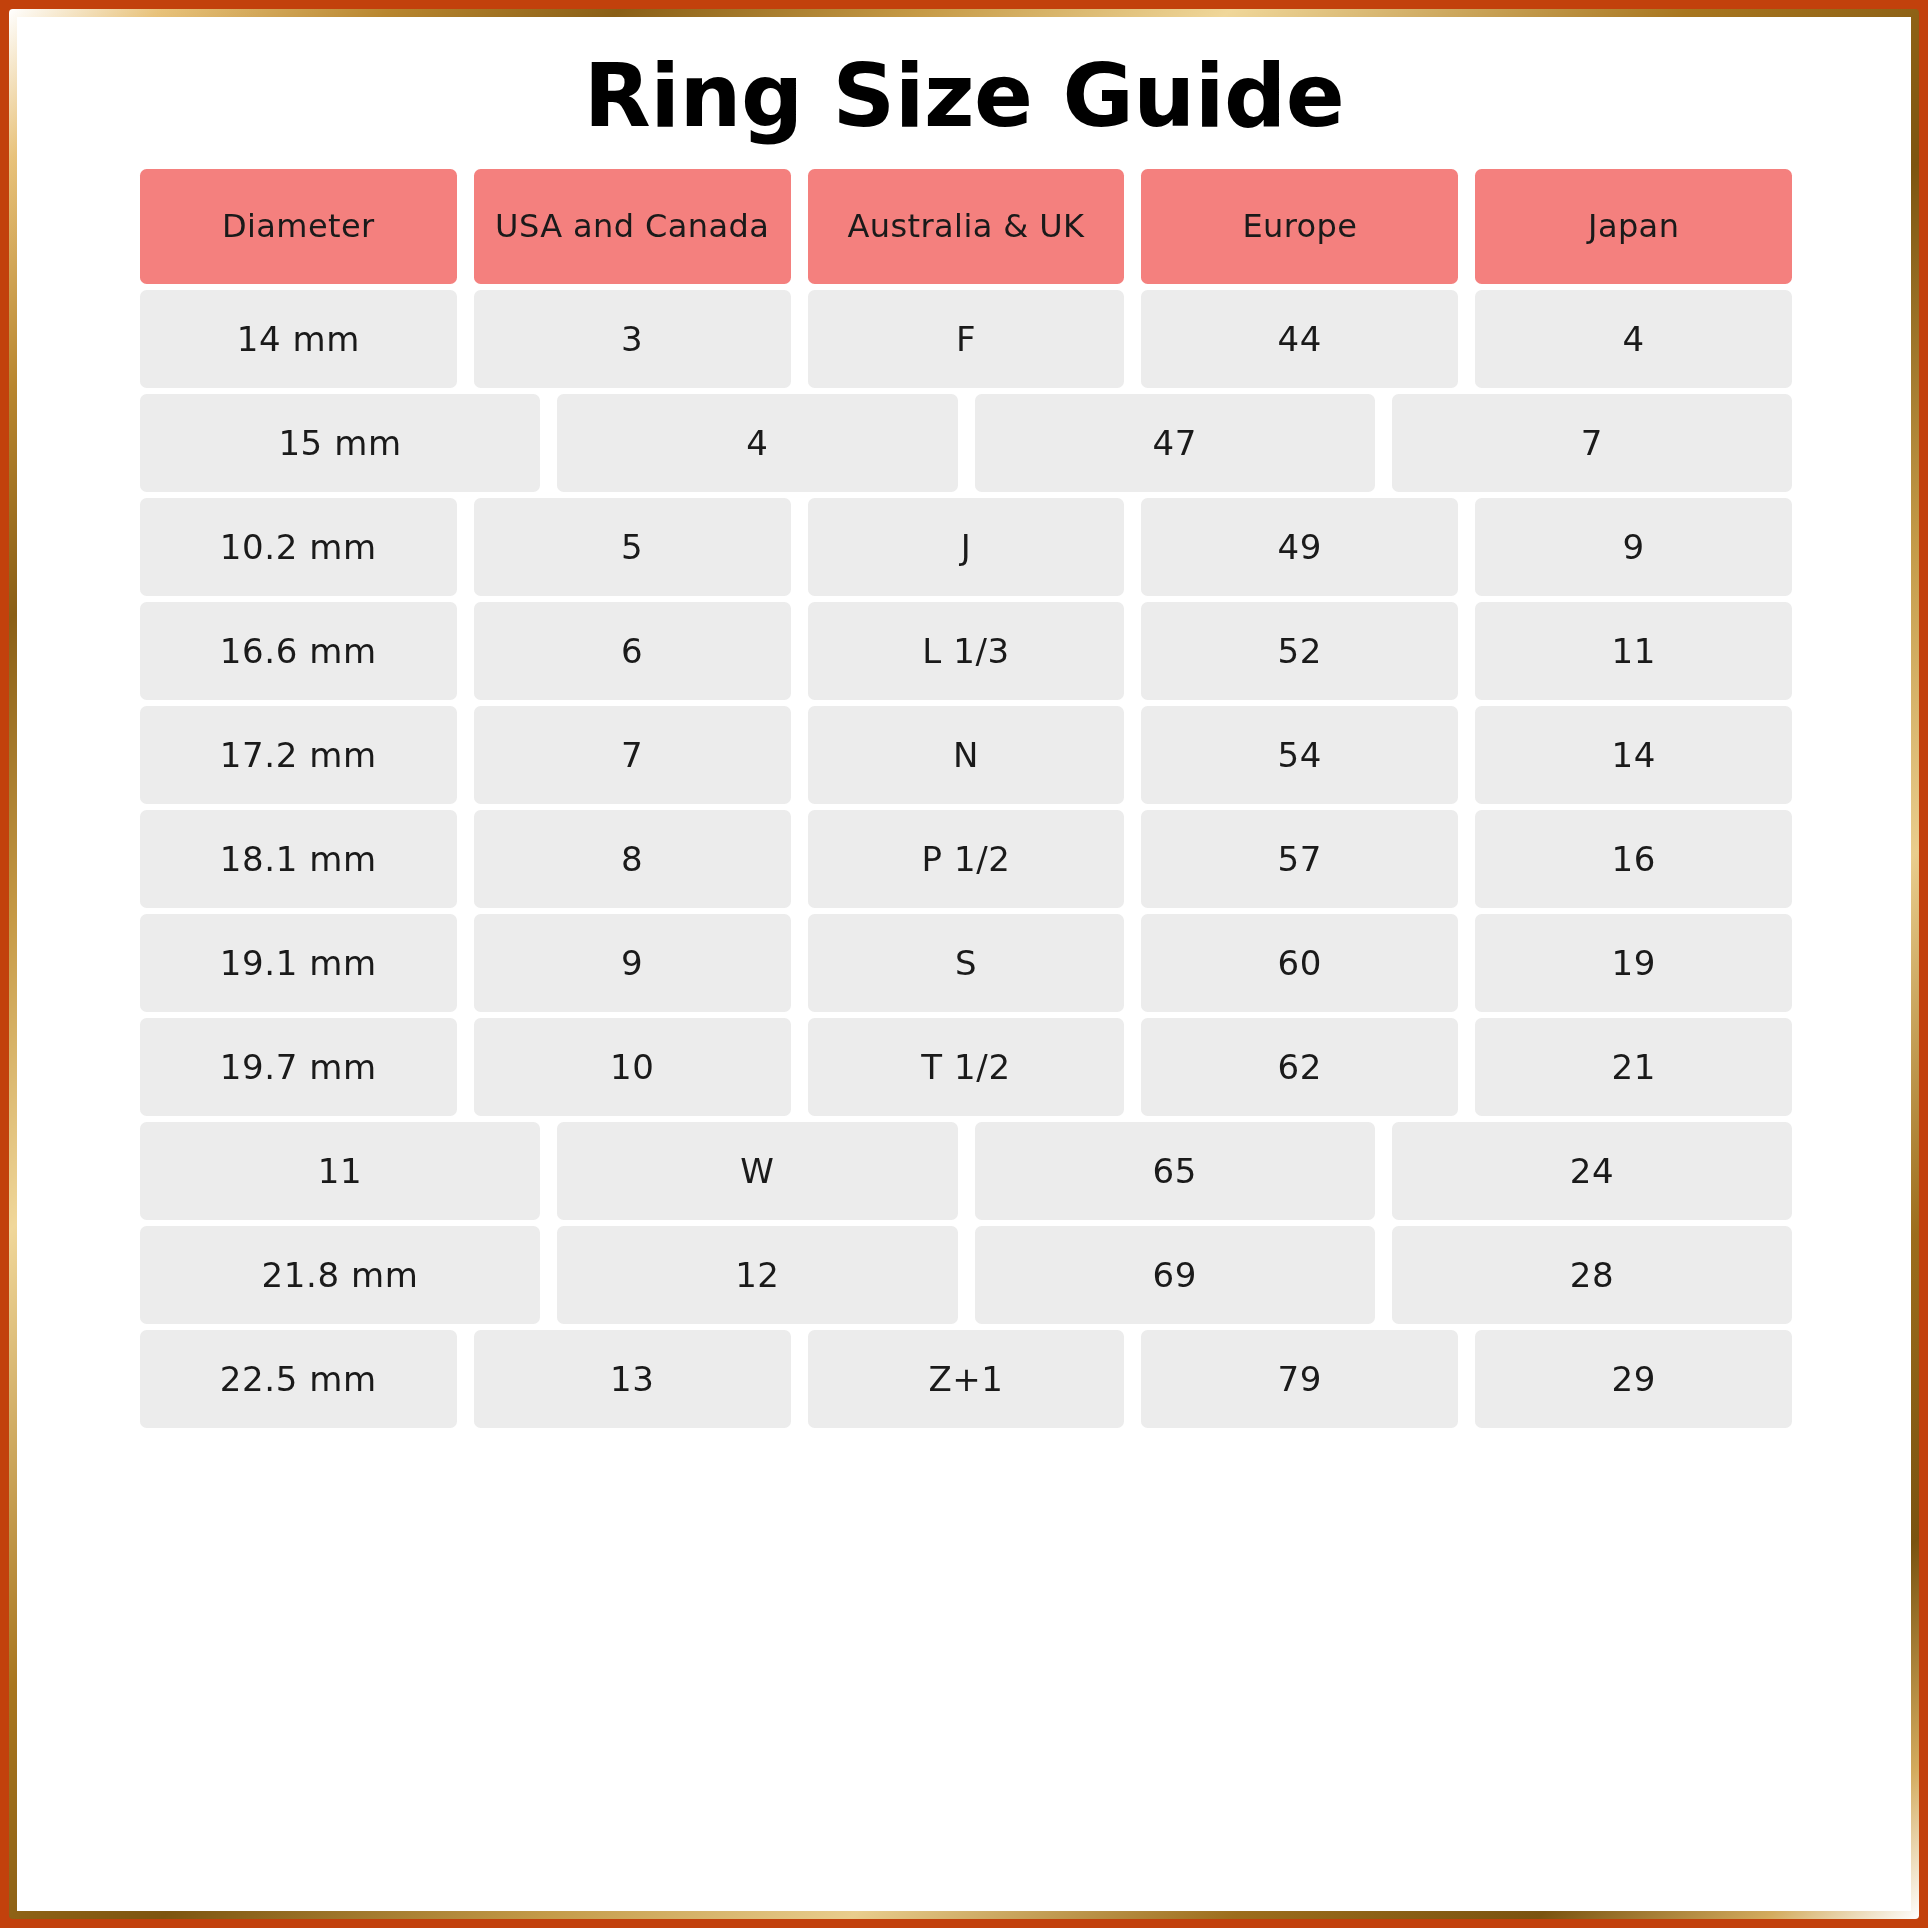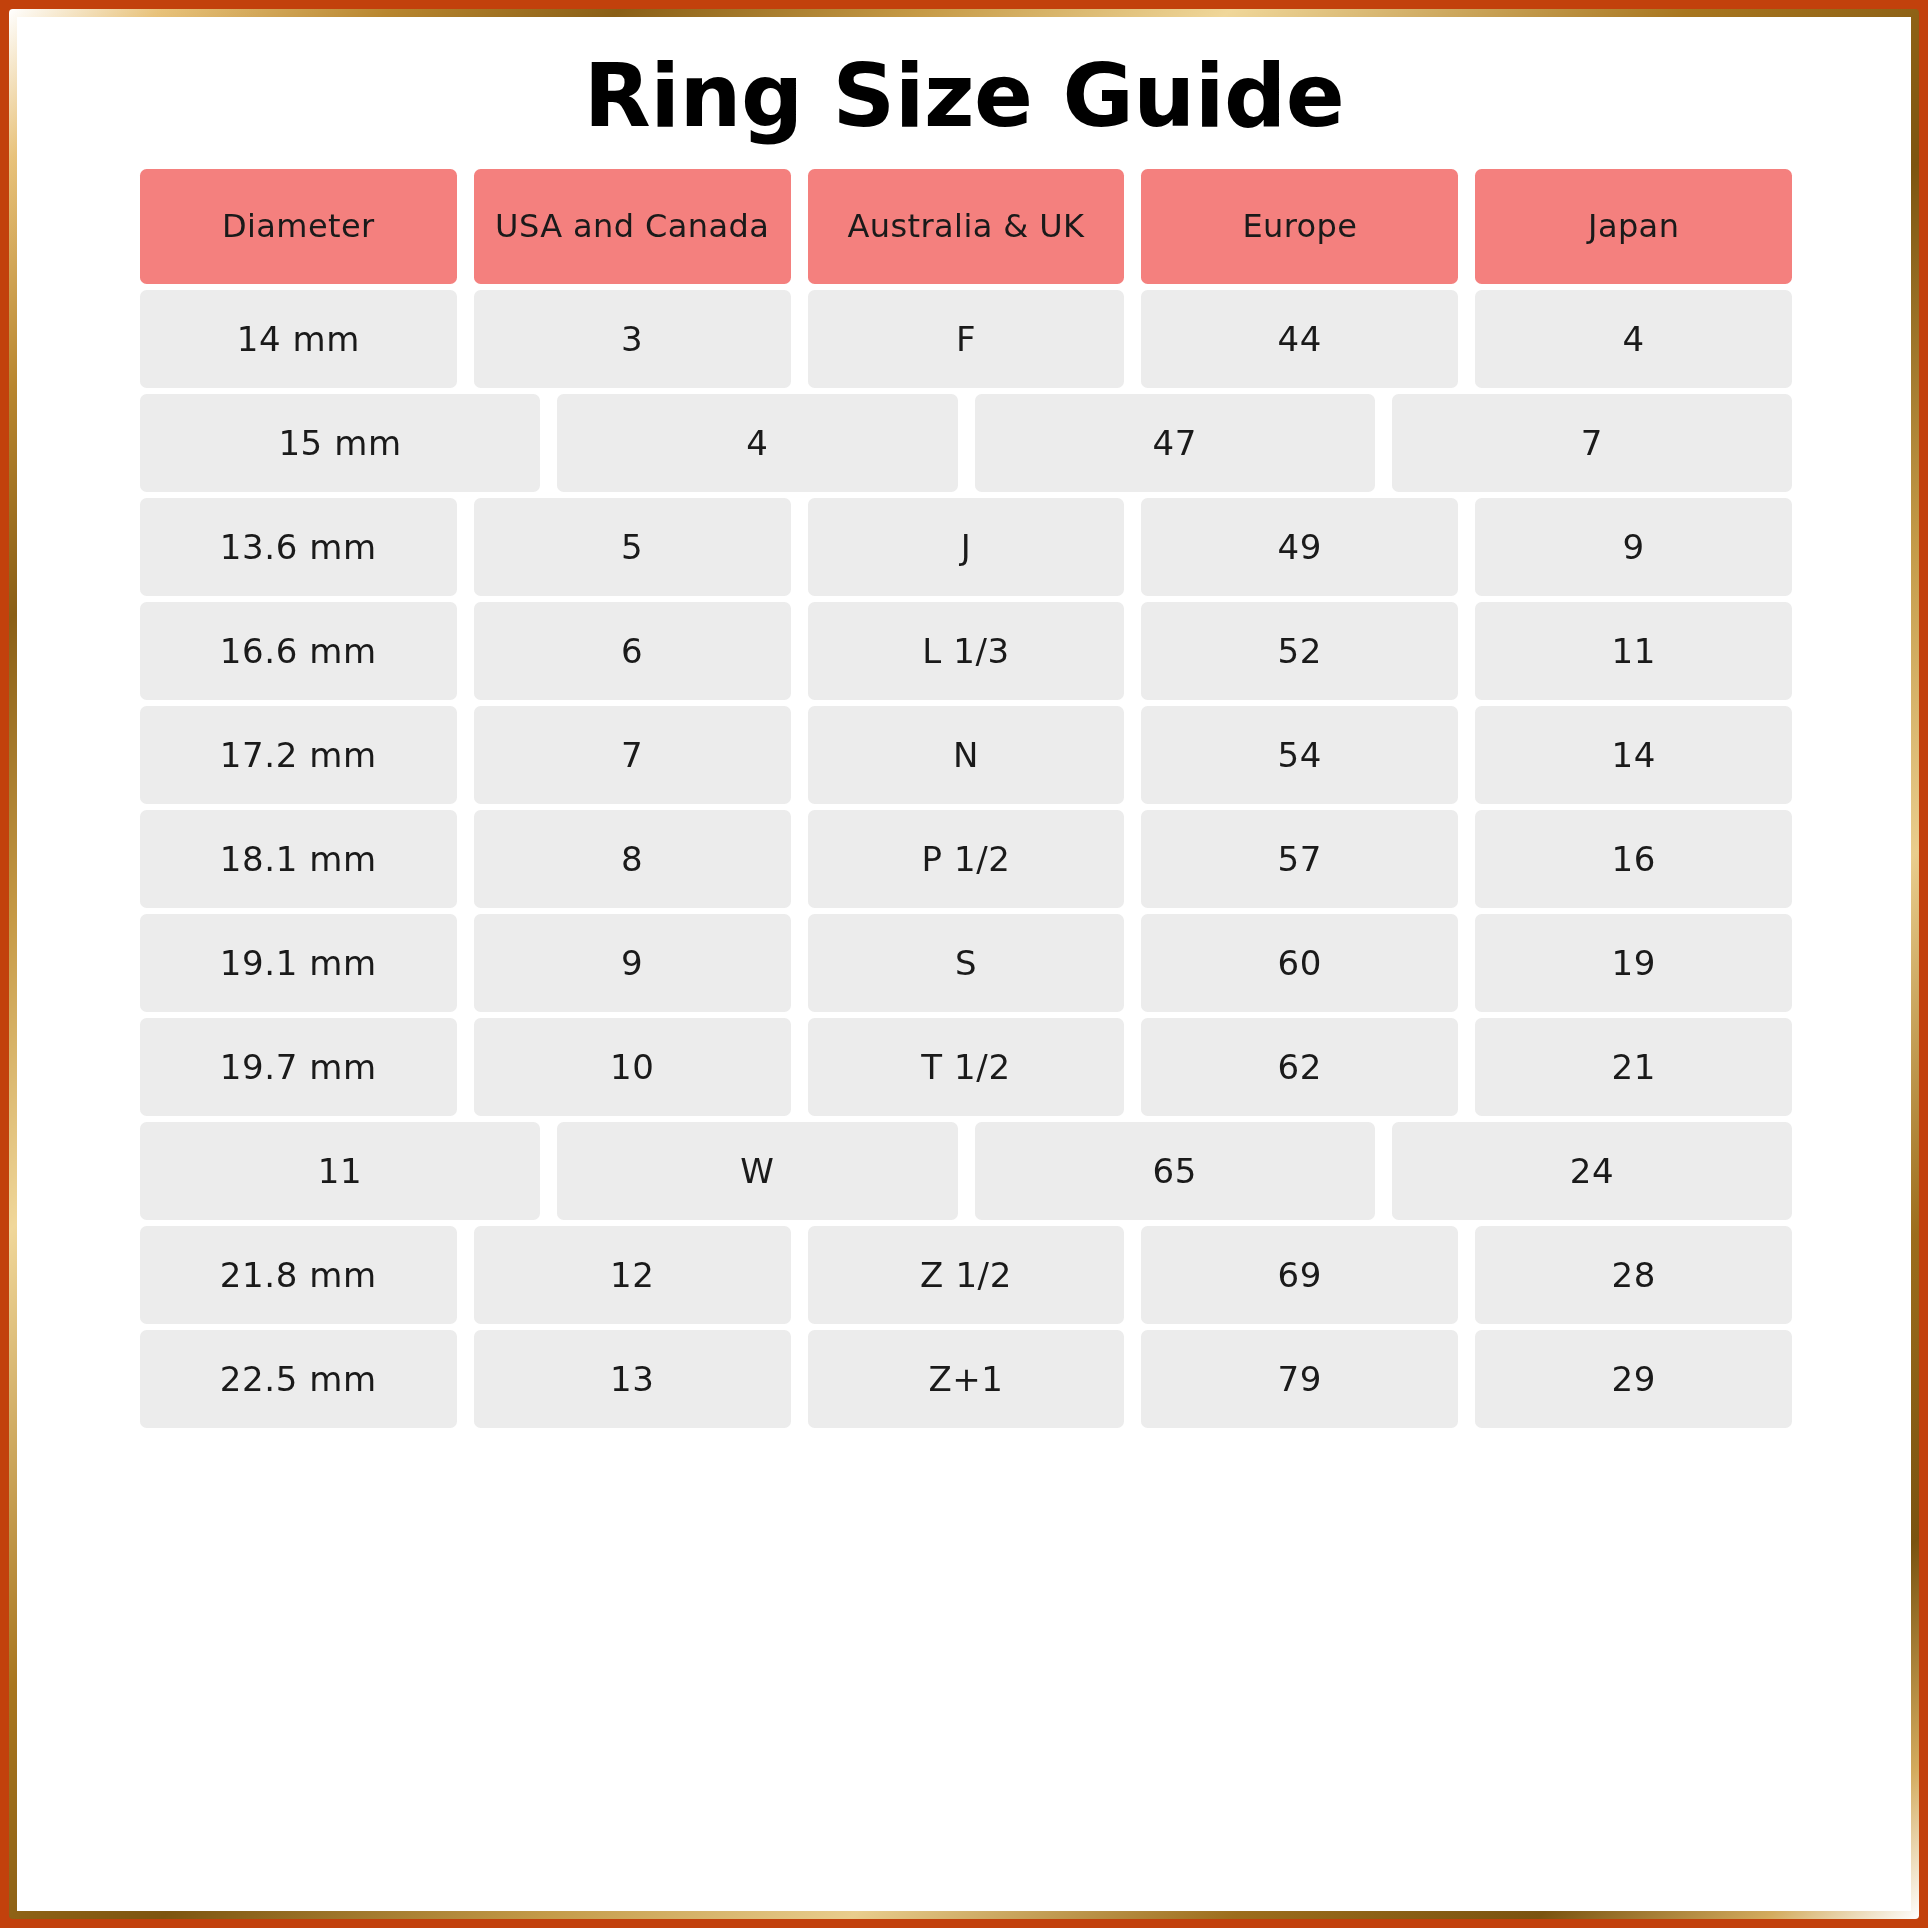--- a/index.html
+++ b/index.html
@@ -137,21 +137,21 @@
       </div>
 
       <div class="row body-row">
         <div class="cell col-0">15 mm</div>
         <div class="cell col-1">4</div>
         <div class="cell col-3">47</div>
         <div class="cell col-4">7</div>
       </div>
 
       <div class="row body-row">
-        <div class="cell col-0">13.6 mm</div>
+        <div class="cell col-0">10.2 mm</div>
         <div class="cell col-1">5</div>
         <div class="cell col-2">J</div>
         <div class="cell col-3">49</div>
         <div class="cell col-4">9</div>
       </div>
 
       <div class="row body-row">
         <div class="cell col-0">16.6 mm</div>
         <div class="cell col-1">6</div>
         <div class="cell col-2">L 1/3</div>
@@ -194,21 +194,20 @@
       <div class="row body-row">
         <div class="cell col-1">11</div>
         <div class="cell col-2">W</div>
         <div class="cell col-3">65</div>
         <div class="cell col-4">24</div>
       </div>
 
       <div class="row body-row">
         <div class="cell col-0">21.8 mm</div>
         <div class="cell col-1">12</div>
-        <div class="cell col-2">Z 1/2</div>
         <div class="cell col-3">69</div>
         <div class="cell col-4">28</div>
       </div>
 
       <div class="row body-row">
         <div class="cell col-0">22.5 mm</div>
         <div class="cell col-1">13</div>
         <div class="cell col-2">Z+1</div>
         <div class="cell col-3">79</div>
         <div class="cell col-4">29</div>

